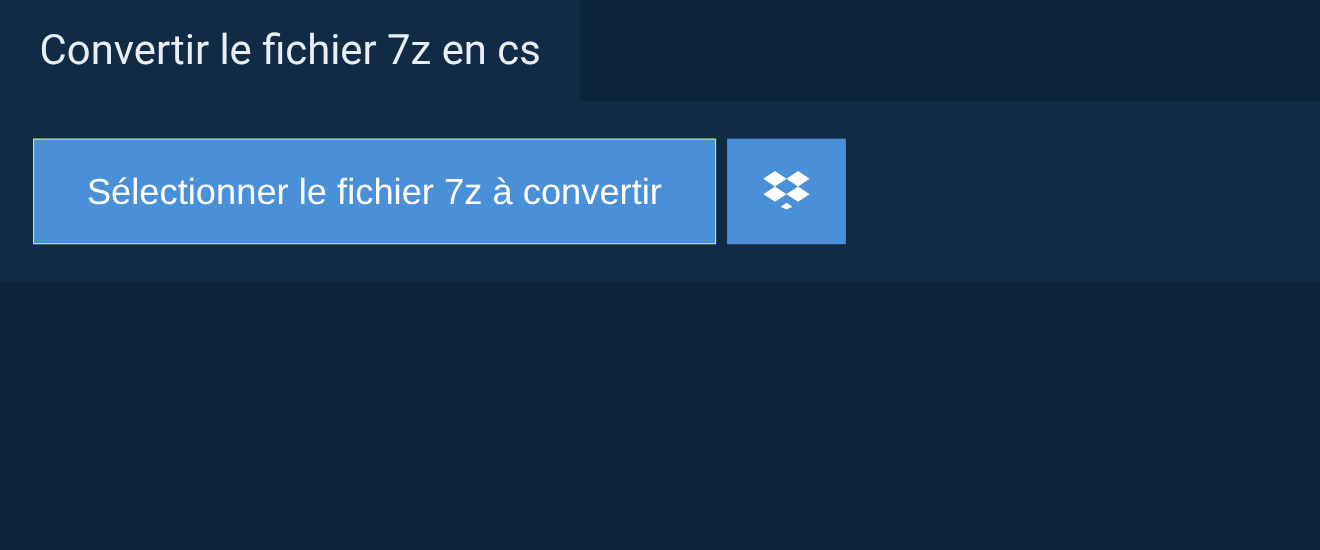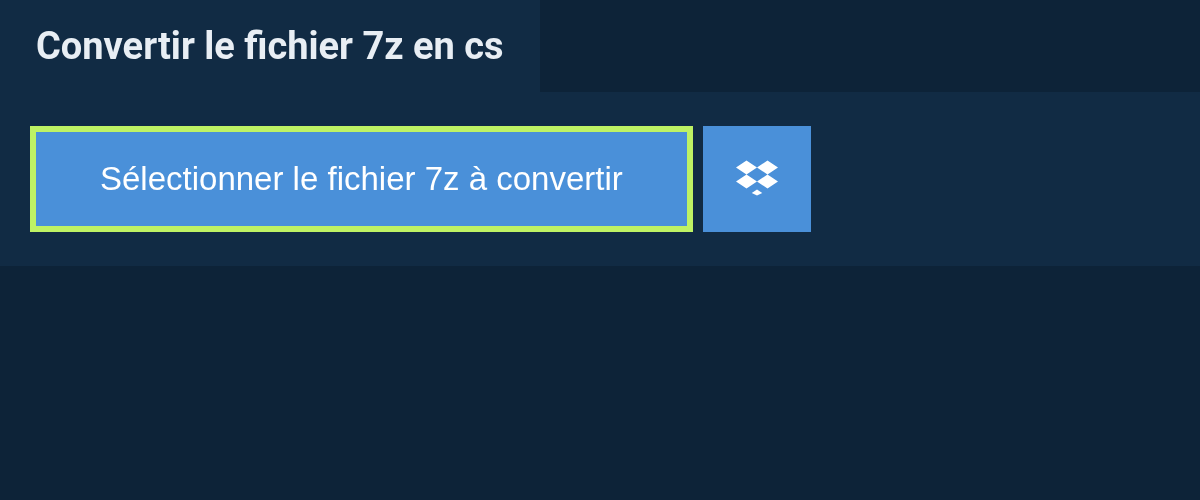--- a/index.html
+++ b/index.html
@@ -19,39 +19,39 @@
     }
     .tab-header {
       display: inline-block;
       background: #112b44;
       padding: 24px 36px;
       margin: 0;
     }
     .tab-title {
       color: #e8eef4;
       font-size: 38px;
-      font-weight: 700;
+      font-weight: 400;
     }
     .content-panel {
       background: #112b44;
       padding: 34px 30px;
       width: 100%;
     }
     .action-row {
       display: flex;
       gap: 10px;
       align-items: stretch;
     }
     .select-file-button {
       background: #4a90d9;
-      border: 6px solid #bef264;
+      border: 1px solid #bef264;
       color: #ffffff;
       font-size: 33px;
       font-weight: 400;
-      padding: 28px 64px;
+      padding: 28px 48px;
       cursor: pointer;
       display: flex;
       align-items: center;
       justify-content: center;
       flex: 0 0 auto;
     }
     .dropbox-button {
       background: #4a90d9;
       border: none;
       width: 108px;

